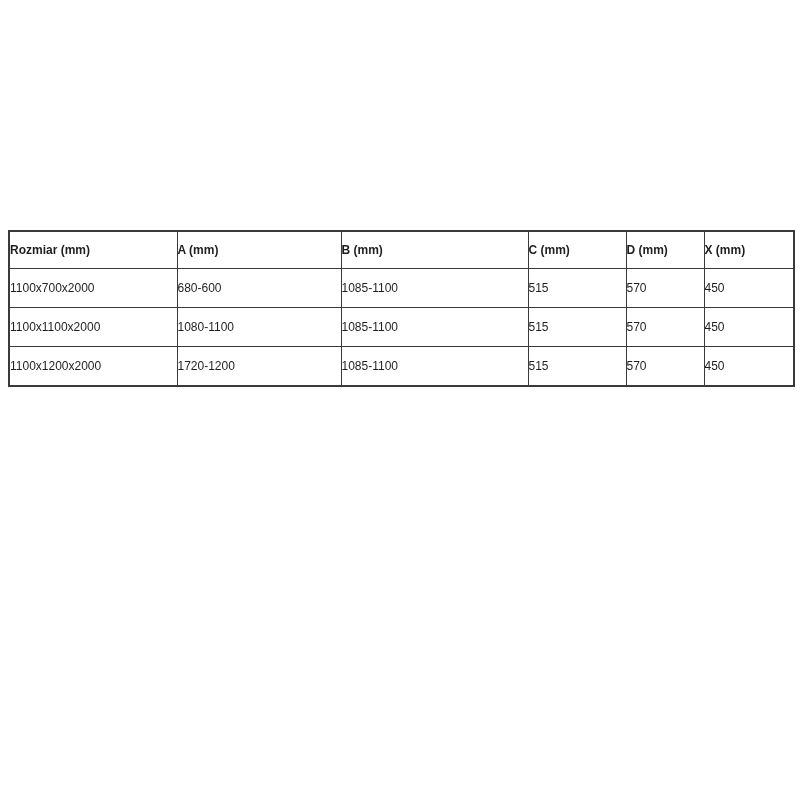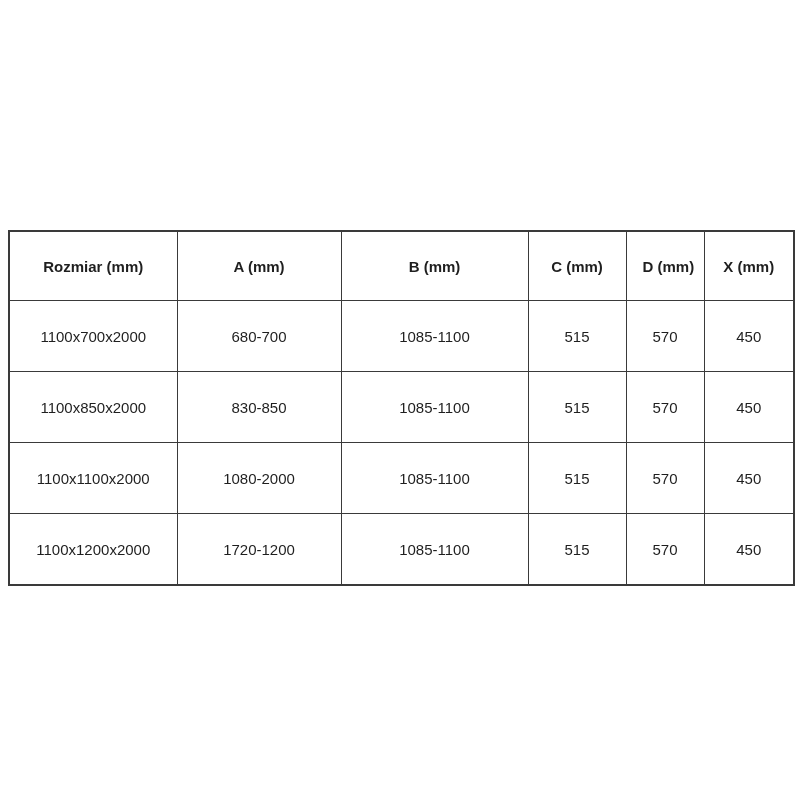--- a/index.html
+++ b/index.html
@@ -23,25 +23,25 @@
     top: 230px;
     width: 785px;
     border-collapse: collapse;
     table-layout: fixed;
     border: 2px solid #3a3a3a;
     background: #ffffff;
   }
   table.size-table th,
   table.size-table td {
     border: 1.5px solid #3a3a3a;
-    text-align: center;
+    text-align: left;
     vertical-align: middle;
     color: #1f1f1f;
-    font-size: 15px;
-    padding: 16px;
+    font-size: 12px;
+    padding: 0;
     overflow: hidden;
     white-space: nowrap;
   }
   table.size-table th {
     height: 36px;
     font-weight: bold;
   }
   table.size-table td {
     height: 38px;
     font-weight: normal;
@@ -73,37 +73,29 @@
         <th>A (mm)</th>
         <th>B (mm)</th>
         <th>C (mm)</th>
         <th>D (mm)</th>
         <th>X (mm)</th>
       </tr>
     </thead>
     <tbody>
       <tr>
         <td>1100x700x2000</td>
-        <td>680-700</td>
-        <td>1085-1100</td>
-        <td>515</td>
-        <td>570</td>
-        <td>450</td>
-      </tr>
-      <tr>
-        <td>1100x850x2000</td>
-        <td>830-850</td>
+        <td>680-600</td>
         <td>1085-1100</td>
         <td>515</td>
         <td>570</td>
         <td>450</td>
       </tr>
       <tr>
         <td>1100x1100x2000</td>
-        <td>1080-2000</td>
+        <td>1080-1100</td>
         <td>1085-1100</td>
         <td>515</td>
         <td>570</td>
         <td>450</td>
       </tr>
       <tr>
         <td>1100x1200x2000</td>
         <td>1720-1200</td>
         <td>1085-1100</td>
         <td>515</td>

